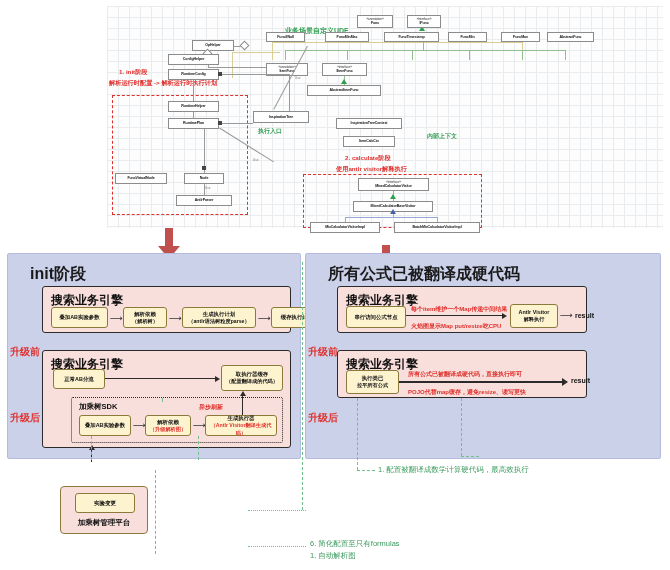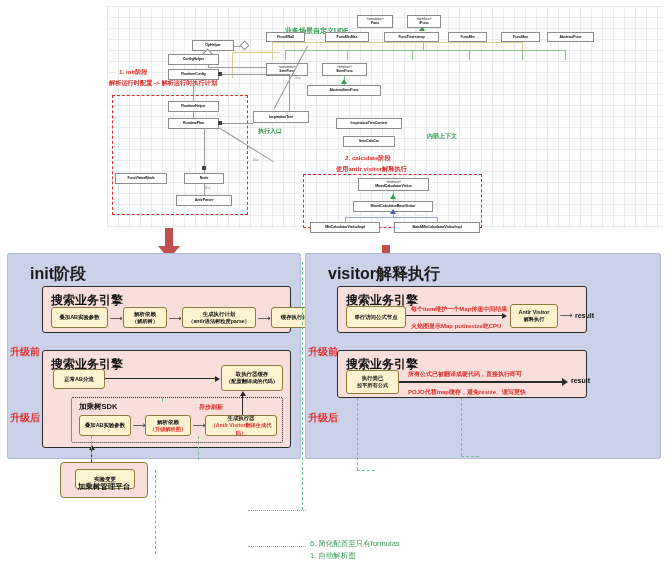--- a/index.html
+++ b/index.html
@@ -300,21 +300,21 @@
     </div>
 
     <div class="flowline" style="left:199px;top:42px;width:1px;height:22px;"></div>
     <div class="flowheadup" style="left:196.5px;top:40px;"></div>
   </div>
 
   <div class="flowline" style="left:91px;top:448px;width:1px;height:14px;"></div>
   <div class="flowheadup" style="left:88.5px;top:445px;"></div>
 
   <div class="panel" style="left:305px;top:253px;width:356px;height:206px;">
-    <div class="panel-title">visitor解释执行</div>
+    <div class="panel-title">所有公式已被翻译成硬代码</div>
   </div>
 
   <div class="sidelabel" style="left:308px;top:311px;">升级前</div>
   <div class="sidelabel" style="left:308px;top:377px;">升级后</div>
 
   <div class="engine" style="left:337px;top:286px;width:250px;height:47px;">
     <div class="engine-title">搜索业务引擎</div>
 
     <div class="node" style="left:8px;top:19px;width:60px;height:22px;">
       <span>串行访问公式节点</span>
@@ -339,30 +339,31 @@
       <span>执行类已</span>
       <span class="sub">拉平所有公式</span>
     </div>
     <div class="redtxt" style="left:70px;top:19px;">所有公式已被翻译成硬代码，直接执行即可</div>
     <div class="redtxt" style="left:70px;top:37px;">POJO代替map缓存，避免resize、读写更快</div>
     <div class="flowline" style="left:61px;top:30px;width:165px;height:1.6px;"></div>
     <div class="flowhead" style="left:224px;top:26.5px;border-top:4px solid transparent;border-bottom:4px solid transparent;border-left:6px solid #2b2b2b;"></div>
     <div class="resulttxt" style="left:233px;top:26px;">result</div>
   </div>
 
-  <div class="platform" style="left:60px;top:462px;width:88px;height:36px;">
+  <div class="platform" style="left:60px;top:486px;width:88px;height:48px;">
     <div class="inner">实验变更</div>
     <div class="plbl">加乘树管理平台</div>
   </div>
 
   <div class="gdash-v" style="left:461px;top:398px;height:58px;"></div>
   <div class="gdash-h" style="left:461px;top:456px;width:18px;"></div>
 
   <div class="gdash-v" style="left:357px;top:398px;height:72px;"></div>
   <div class="gdash-h" style="left:357px;top:470px;width:18px;"></div>
+  <div class="gnote" style="left:378px;top:464px;">1. 配置被翻译成数学计算硬代码，最高效执行</div>
 
   <div class="gdash-v" style="left:162px;top:398px;height:4px;"></div>
   <div class="gdash-v" style="left:302px;top:262px;height:248px;"></div>
   <div class="gdot-h" style="left:248px;top:510px;width:58px;"></div>
 
   <div class="gdash-v" style="left:155px;top:470px;height:84px;"></div>
   <div class="gdot-h" style="left:248px;top:546px;width:58px;"></div>
   <div class="gnote" style="left:310px;top:538px;">6. 简化配置至只有formulas</div>
   <div class="gnote" style="left:310px;top:550px;">1. 自动解析图</div>
 

